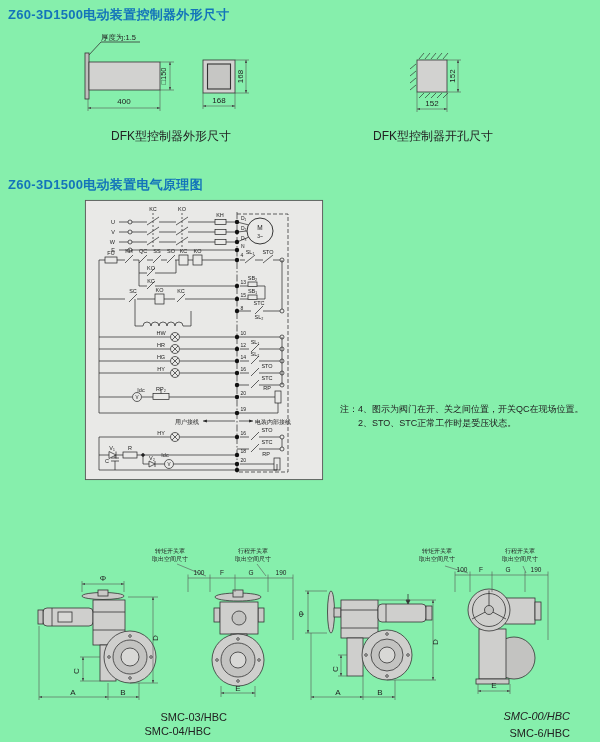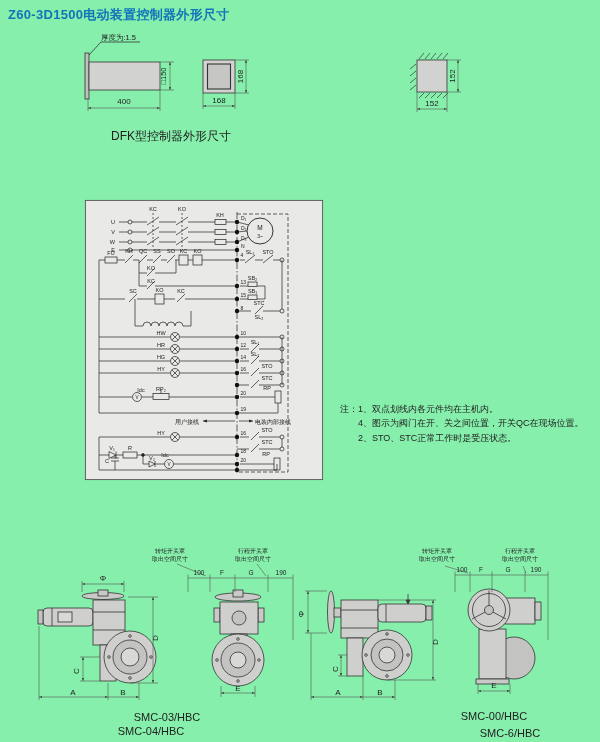--- a/index.html
+++ b/index.html
@@ -6,24 +6,24 @@
   body { width:600px; height:742px; position:relative; overflow:hidden;
          font-family:"Liberation Sans","DejaVu Sans",sans-serif; color:#222; }
   .page { position:absolute; left:0; top:0; width:600px; height:742px; background:#86efac; }
   .sec-title { position:absolute; font-size:13px; font-weight:bold; color:#1374ba; letter-spacing:.3px; white-space:nowrap; }
   .t1 { left:8px; top:6px; }
   .t2 { left:8px; top:176px; }
   .t3 { left:8px; top:516px; }
   .caption { position:absolute; font-size:12px; color:#222; text-align:center; white-space:nowrap; }
   .cap1 { left:96px;  top:128px; width:150px; }
   .cap2 { left:358px; top:128px; width:150px; }
-  .mcap { position:absolute; font-size:11px; color:#222; text-align:center; white-space:nowrap; }
+  .mcap { position:absolute; font-size:11px; color:#222; text-align:right; white-space:nowrap; }
   .mL1 { left:107px; top:711px; width:120px; }
   .mL2 { left:91px; top:725px; width:120px; }
-  .mR1 { left:434px; top:710px; width:120px; }
+  .mR1 { left:450px; top:710px; width:120px;font-style:italic; }
   .mR2 { left:450px; top:727px; width:120px; }
   .notes { position:absolute; left:340px; top:402px; width:258px; font-size:9px; line-height:14.4px; display:flex; }
   .notes .nlab { flex:0 0 18px; }
   .notes .nlines { flex:1; }
   svg { position:absolute; overflow:visible; }
   #svg1 { left:0;  top:30px; }
   #svg2 { left:85px; top:200px; }
   #svg3 { left:0;  top:540px; }
   svg text { fill:#222; }
 </style>
@@ -79,21 +79,23 @@
   <text x="101" y="10" font-size="7.5" text-anchor="start">厚度为:1.5</text>
       <text x="124" y="74" font-size="8" text-anchor="middle">400</text>
       <text x="166" y="46" font-size="7.5" text-anchor="middle" transform="rotate(-90 166 46)">□150</text>
       <text x="219" y="73" font-size="8" text-anchor="middle">168</text>
       <text x="243" y="46.5" font-size="8" text-anchor="middle" transform="rotate(-90 243 46.5)">168</text>
       <text x="432" y="76" font-size="8" text-anchor="middle">152</text>
       <text x="455" y="46" font-size="8" text-anchor="middle" transform="rotate(-90 455 46)">152</text>
     </svg>
 
   <div class="caption cap1">DFK型控制器外形尺寸</div>
-
+  <div class="caption cap2">DFK型控制器开孔尺寸</div>
+
+  <div class="sec-title t2">Z60-3D1500电动装置电气原理图</div>
 
   <svg id="svg2" width="238" height="280" viewBox="0 0 238 280">
     <defs>
       <marker id="ar2" markerWidth="7" markerHeight="7" refX="5.5" refY="2.5" orient="auto-start-reverse">
         <path d="M0,0.5 L5.5,2.5 L0,4.5 Z" fill="#222"></path>
       </marker>
     </defs>
     <rect x="0.4" y="0.4" width="237.2" height="279.2" fill="#e9e9e7" stroke="#555" stroke-width="0.9"></rect>
     <g stroke="#222" stroke-width="0.7" fill="none">
       <line x1="152" y1="12" x2="152" y2="274" stroke-dasharray="7 2 1.5 2"></line>
@@ -280,21 +282,20 @@
       <text x="80" y="257" font-size="5.5" text-anchor="middle">Idc</text>
       <text x="84" y="266" font-size="4.5" text-anchor="middle">V</text>
       <text x="155.5" y="252.5" font-size="5" text-anchor="start">18</text>
       <text x="155.5" y="262" font-size="5" text-anchor="start">20</text>
       <text x="181" y="256" font-size="5.5" text-anchor="middle">RP</text>
     </svg>
 
   <div class="notes">
     <span class="nlab">注：</span>
     <div class="nlines">
-      <div>1、双点划线内各元件均在主机内。</div>
       <div>4、图示为阀门在开、关之间位置，开关QC在现场位置。</div>
       <div>2、STO、STC正常工作时是受压状态。</div>
     </div>
   </div>
 
 
   <svg id="svg3" width="600" height="170" viewBox="0 0 600 170">
     <defs>
       <marker id="ar3" markerWidth="7" markerHeight="7" refX="5.5" refY="2.5" orient="auto-start-reverse">
         <path d="M0,0.5 L5.5,2.5 L0,4.5 Z" fill="#444"></path>

